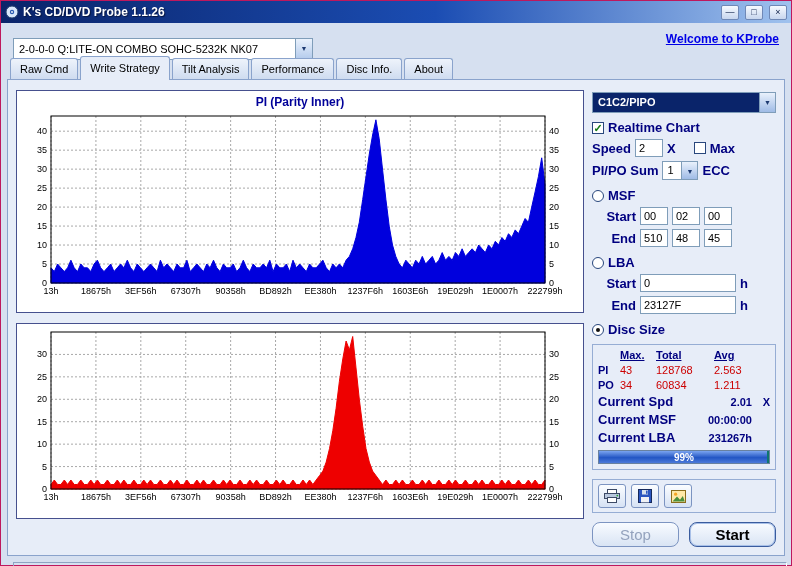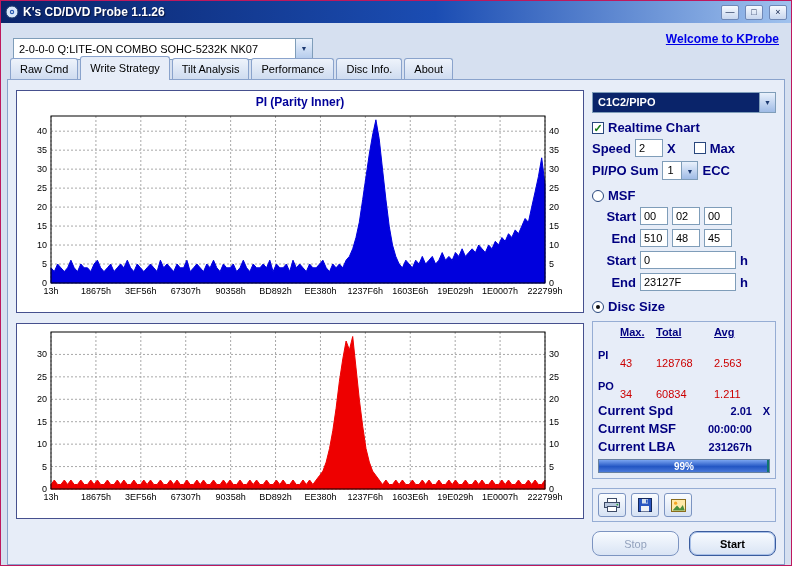--- a/index.html
+++ b/index.html
@@ -52,34 +52,34 @@
   input.fld { height:18px; border:1px solid #7f9db9; background:#fff; font-family:"Liberation Sans",sans-serif; font-size:11px; padding:0 3px; color:#000; }
   .w26 { width:28px; } .w86 { width:96px; }
 
   .mini-combo { height:19px; border:1px solid #7f9db9; background:#fff; display:flex; width:36px; }
   .mini-val { flex:1; font-size:11px; padding:2px 0 0 4px; }
 
   .group { border:1px solid #96add4; background:#e7edf8; padding:4px 5px 5px 5px; margin-top:7px; }
   .stats-grid { display:grid; grid-template-columns:22px 36px 58px 48px; row-gap:3px; font-size:11px; align-items:center; }
   .sg.h { color:#000080; font-weight:bold; text-decoration:underline; }
   .sg.n { color:#000080; font-weight:bold; }
-  .sg.v { color:#cc0000;margin-top:16px; }
+  .sg.v { color:#cc0000; }
   .cur-row { display:grid; grid-template-columns:1fr auto 14px; font-size:11px; margin-top:3px; align-items:center; }
   .cur-row .cv { text-align:right; color:#000080; font-weight:bold; padding-right:4px; }
   .cur-row .cu { color:#000080; font-weight:bold; text-align:right; }
 
   .progress { height:14px; border:1px solid #68819f; background:#0f766e; position:relative; margin-top:5px; }
   .progress-fill { position:absolute; left:0; top:0; bottom:0; background:linear-gradient(#7aa4f0,#2356c4 55%,#4b7ada); }
   .progress-label { position:absolute; left:0; right:0; top:0; bottom:0; text-align:center; font-size:10px; color:#fff; line-height:13px; font-weight:bold; }
 
   .iconbar { border:1px solid #96add4; margin-top:9px; padding:4px 5px; display:flex; gap:5px; background:#e7edf8; }
   .icon-btn { width:28px; height:24px; background:linear-gradient(#fbfdff,#d6e2f4); border:1px solid #7c94c1; border-radius:3px; display:flex; align-items:center; justify-content:center; cursor:pointer; }
 
   .run-row { display:flex; gap:10px; margin-top:9px; }
-  .run-btn { flex:1; height:25px; border:1px solid #7c94c1; border-radius:8px; background:linear-gradient(#f8fbff,#d9e4f4); font-size:11px; font-family:"Liberation Sans",sans-serif; cursor:pointer; }
+  .run-btn { flex:1; height:25px; border:1px solid #7c94c1; border-radius:8px; background:linear-gradient(#f8fbff,#d9e4f4); font-size:15px; font-family:"Liberation Sans",sans-serif; cursor:pointer; }
   .run-btn.stop { color:#93a2bd; }
   .run-btn.start { color:#000; font-weight:bold; border-color:#3a5c9e; box-shadow:inset 0 0 0 1px #a8c0e8; }
 
   
   .statusbar { height:22px; flex:0 0 22px; padding:2px 4px 3px 12px; }
   .status-inner { height:17px; border:1px solid; border-color:#8fa3c2 #ffffff #ffffff #8fa3c2; font-size:11px; padding:1px 6px; color:#000; display:flex; align-items:center; position:relative; }
   .grip { position:absolute; right:1px; bottom:1px; width:10px; height:10px;
           background:linear-gradient(135deg,transparent 45%,#8fa3c2 45%,#8fa3c2 55%,transparent 55%); }
 </style>
 </head>
@@ -277,20 +277,24 @@
         <input class="fld w26" readonly="" value="02" style="">
         <input class="fld w26" readonly="" value="00" style="">
       </div>
       <div class="row indent">
         <span class="lbl" style="width:30px;text-align:right;">End</span>
         <input class="fld w26" readonly="" value="510" style="">
         <input class="fld w26" readonly="" value="48" style="">
         <input class="fld w26" readonly="" value="45" style="">
       </div>
 
+      <div class="row" style="margin-top:8px;">
+        <span class="radio"></span>
+        <span class="lbl">LBA</span>
+      </div>
       <div class="row indent">
         <span class="lbl" style="width:30px;text-align:right;">Start</span>
         <input class="fld w86" readonly="" value="0" style="">
         <span class="lbl">h</span>
       </div>
       <div class="row indent">
         <span class="lbl" style="width:30px;text-align:right;">End</span>
         <input class="fld w86" readonly="" value="23127F" style="">
         <span class="lbl">h</span>
       </div>

